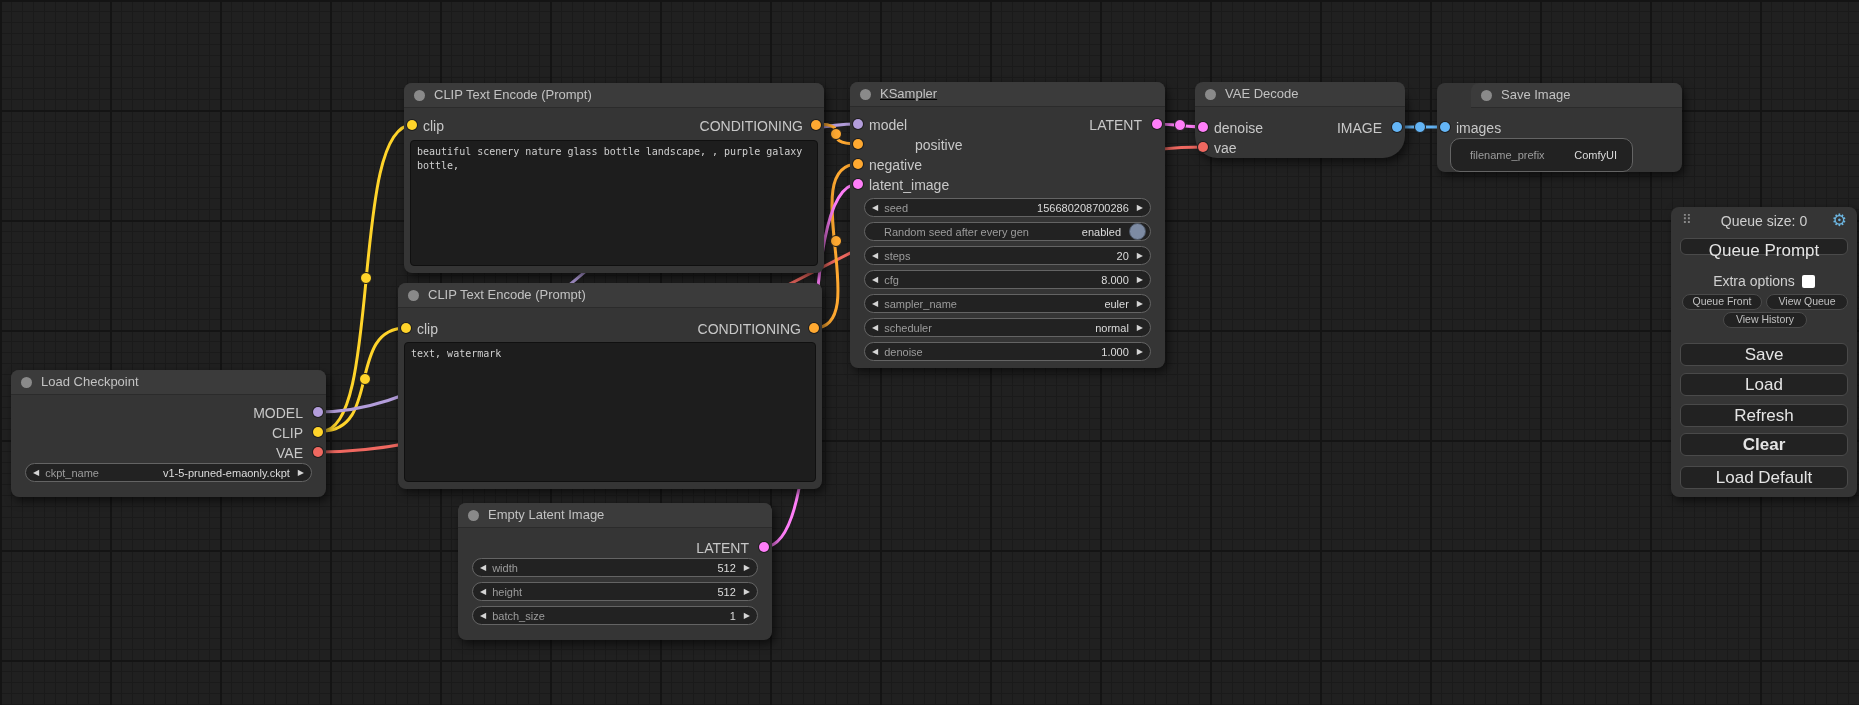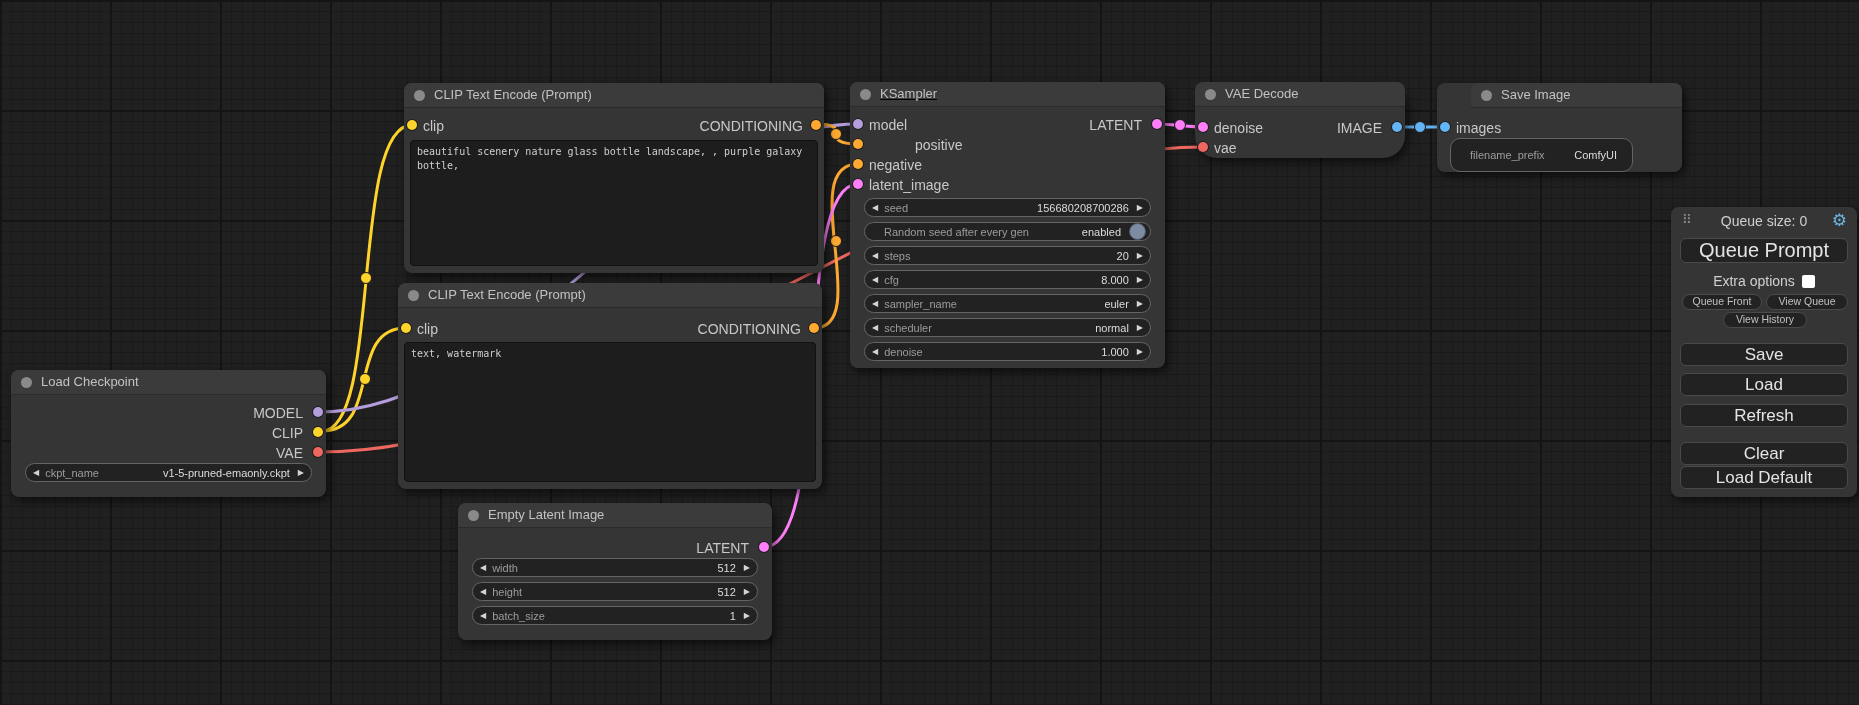--- a/index.html
+++ b/index.html
@@ -67,21 +67,21 @@
     color:#cfcfcf;font-size:14px;
   }
   .gear{
     position:absolute;right:10px;top:3px;color:#6cb5e0;font-size:17px;
     font-family:"DejaVu Sans",sans-serif;
   }
   .btn{
     position:absolute;left:9px;width:168px;background:#222;border:1px solid #4a4a4a;
     border-radius:6px;color:#e4e4e4;text-align:center;box-sizing:border-box;
   }
-  .btn-large{height:25px;line-height:23px;font-size:20px;}
+  .btn-large{height:17px;line-height:23px;font-size:17px;}
   .btn-row{height:23px;line-height:21px;font-size:17px;}
   .extra-row{
     position:absolute;left:0;right:0;top:66px;text-align:center;color:#d0d0d0;font-size:14px;
   }
   .checkbox{
     display:inline-block;width:13px;height:13px;background:#fff;border-radius:2px;
     vertical-align:-2px;margin-left:7px;
   }
   .pill{
     position:absolute;background:#222;border:1px solid #4a4a4a;border-radius:8px;
@@ -276,17 +276,17 @@
     <div class="btn btn-large" style="top:31px;">Queue Prompt</div>
     <div class="extra-row">
       <span>Extra options</span><span class="checkbox"></span>
     </div>
     <div class="pill" style="left:11px;top:87px;width:78px;">Queue Front</div>
     <div class="pill" style="left:95px;top:87px;width:80px;">View Queue</div>
     <div class="pill" style="left:52px;top:105px;width:82px;">View History</div>
     <div class="btn btn-row" style="top:136px;">Save</div>
     <div class="btn btn-row" style="top:166px;">Load</div>
     <div class="btn btn-row" style="top:197px;">Refresh</div>
-    <div class="btn btn-row" style="top:235px;">Clear</div>
+    <div class="btn btn-row" style="top:226px;font-weight:bold;">Clear</div>
     <div class="btn btn-row" style="top:259px;">Load Default</div>
   </div>
 
 </div>
 
 </body></html>

